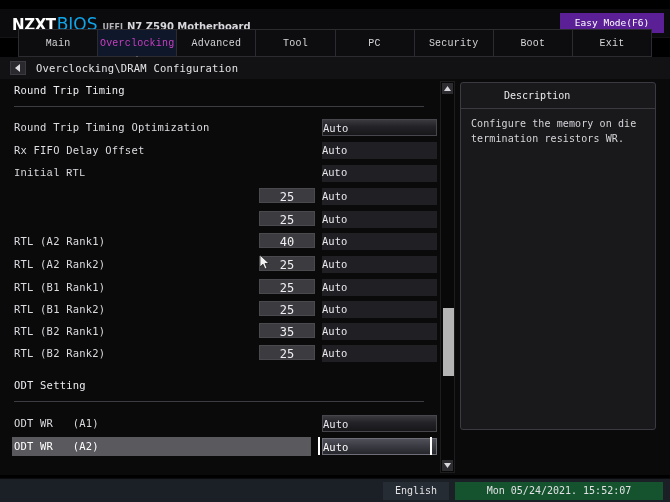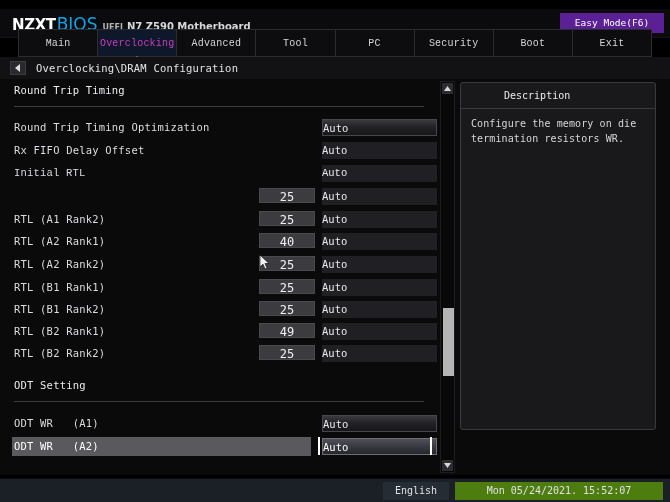--- a/index.html
+++ b/index.html
@@ -319,21 +319,21 @@
     line-height: 18px;
     text-align: center;
     font-size: 10px;
     color: #e2e2e6;
     cursor: pointer;
   }
   .bb-time {
     position: absolute;
     left: 455px; top: 3px;
     width: 208px; height: 18px;
-    background: #4d7c0f;
+    background: #14532d;
     line-height: 18px;
     text-align: center;
     font-size: 10px;
     color: #e2e2e6;
   }
 
   
   .cursor {
     position: absolute;
     left: 260px; top: 255px;
@@ -390,21 +390,20 @@
       </div>
       <div class="row" style="top: 84px; font-family: Liberation Mono, monospace;">
         <div class="row-label">Initial RTL</div>
         <div class="val-box">Auto</div>
       </div>
       <div class="row" style="top: 107px;">
         <div class="num-box">25</div>
         <div class="val-box">Auto</div>
       </div>
       <div class="row" style="top: 130px;">
-        <div class="row-label">RTL (A1 Rank2)</div>
         <div class="num-box">25</div>
         <div class="val-box">Auto</div>
       </div>
       <div class="row" style="top: 152px;">
         <div class="row-label">RTL (A2 Rank1)</div>
         <div class="num-box">40</div>
         <div class="val-box">Auto</div>
       </div>
       <div class="row" style="top: 175px;">
         <div class="row-label">RTL (A2 Rank2)</div>
@@ -416,21 +415,21 @@
         <div class="num-box">25</div>
         <div class="val-box">Auto</div>
       </div>
       <div class="row" style="top: 220px;">
         <div class="row-label">RTL (B1 Rank2)</div>
         <div class="num-box">25</div>
         <div class="val-box">Auto</div>
       </div>
       <div class="row" style="top: 242px;">
         <div class="row-label">RTL (B2 Rank1)</div>
-        <div class="num-box">49</div>
+        <div class="num-box">35</div>
         <div class="val-box">Auto</div>
       </div>
       <div class="row" style="top: 264px;">
         <div class="row-label">RTL (B2 Rank2)</div>
         <div class="num-box">25</div>
         <div class="val-box">Auto</div>
       </div>
       <div class="section-title" style="top: 300px;">ODT Setting</div>
       <div class="section-rule" style="top: 322px;"></div>
       <div class="row" style="top: 334px;">

